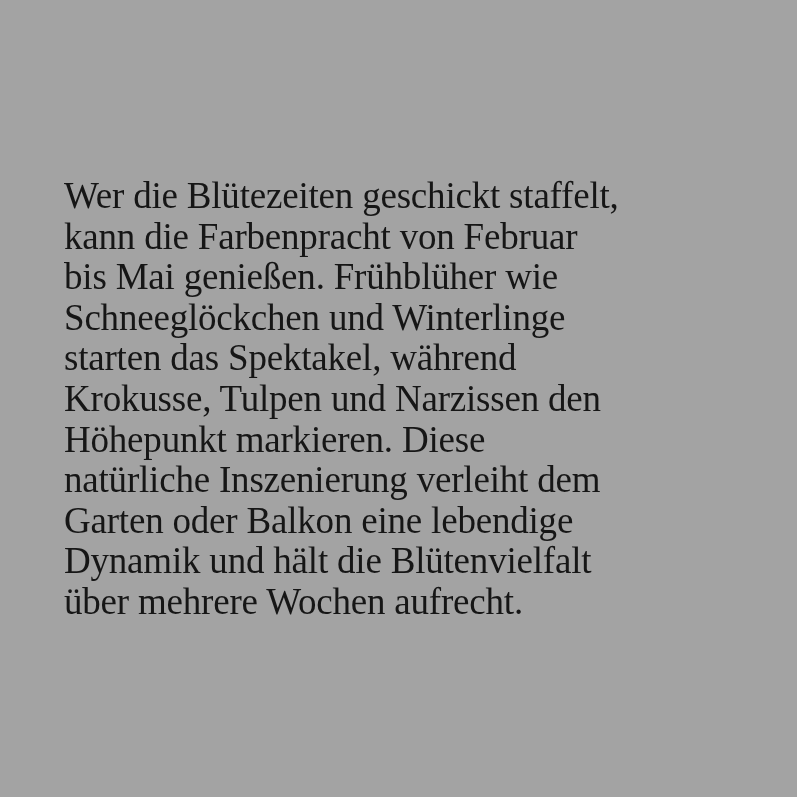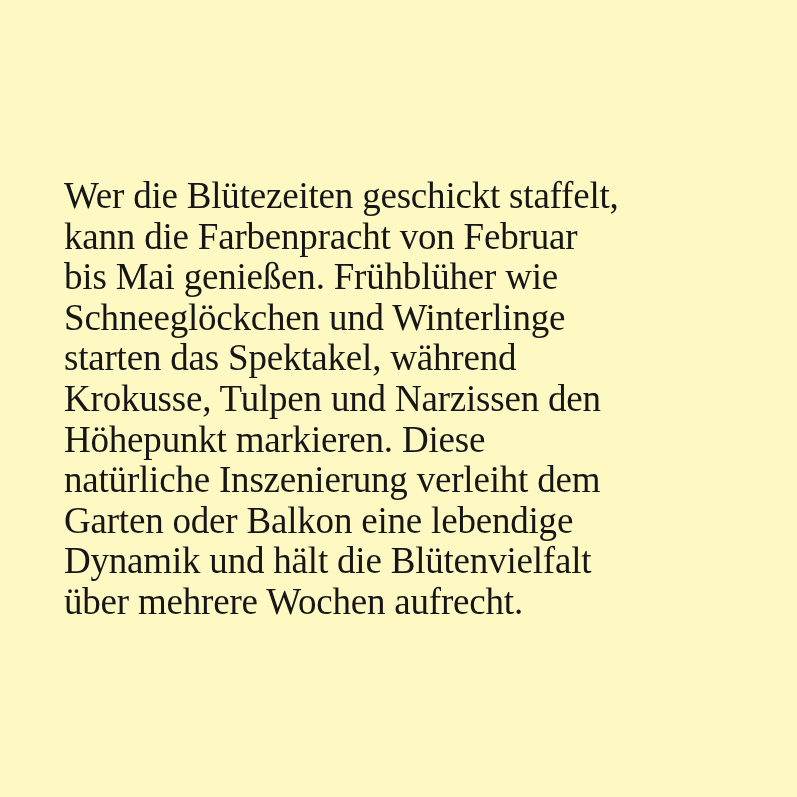--- a/index.html
+++ b/index.html
@@ -10,21 +10,21 @@
     width: 797px;
     height: 797px;
     background: #ffffff;
     overflow: hidden;
     position: relative;
     font-family: "Liberation Serif", serif;
   }
   .page {
     position: absolute;
     inset: 0;
-    background: #fef9c3;
+    background: #a3a3a3;
   }
   .text-block {
     position: absolute;
     left: 64px;
     top: 176px;
     width: 690px;
     color: #161616;
     font-family: "Liberation Serif", serif;
     font-size: 37px;
     line-height: 40.6px;

